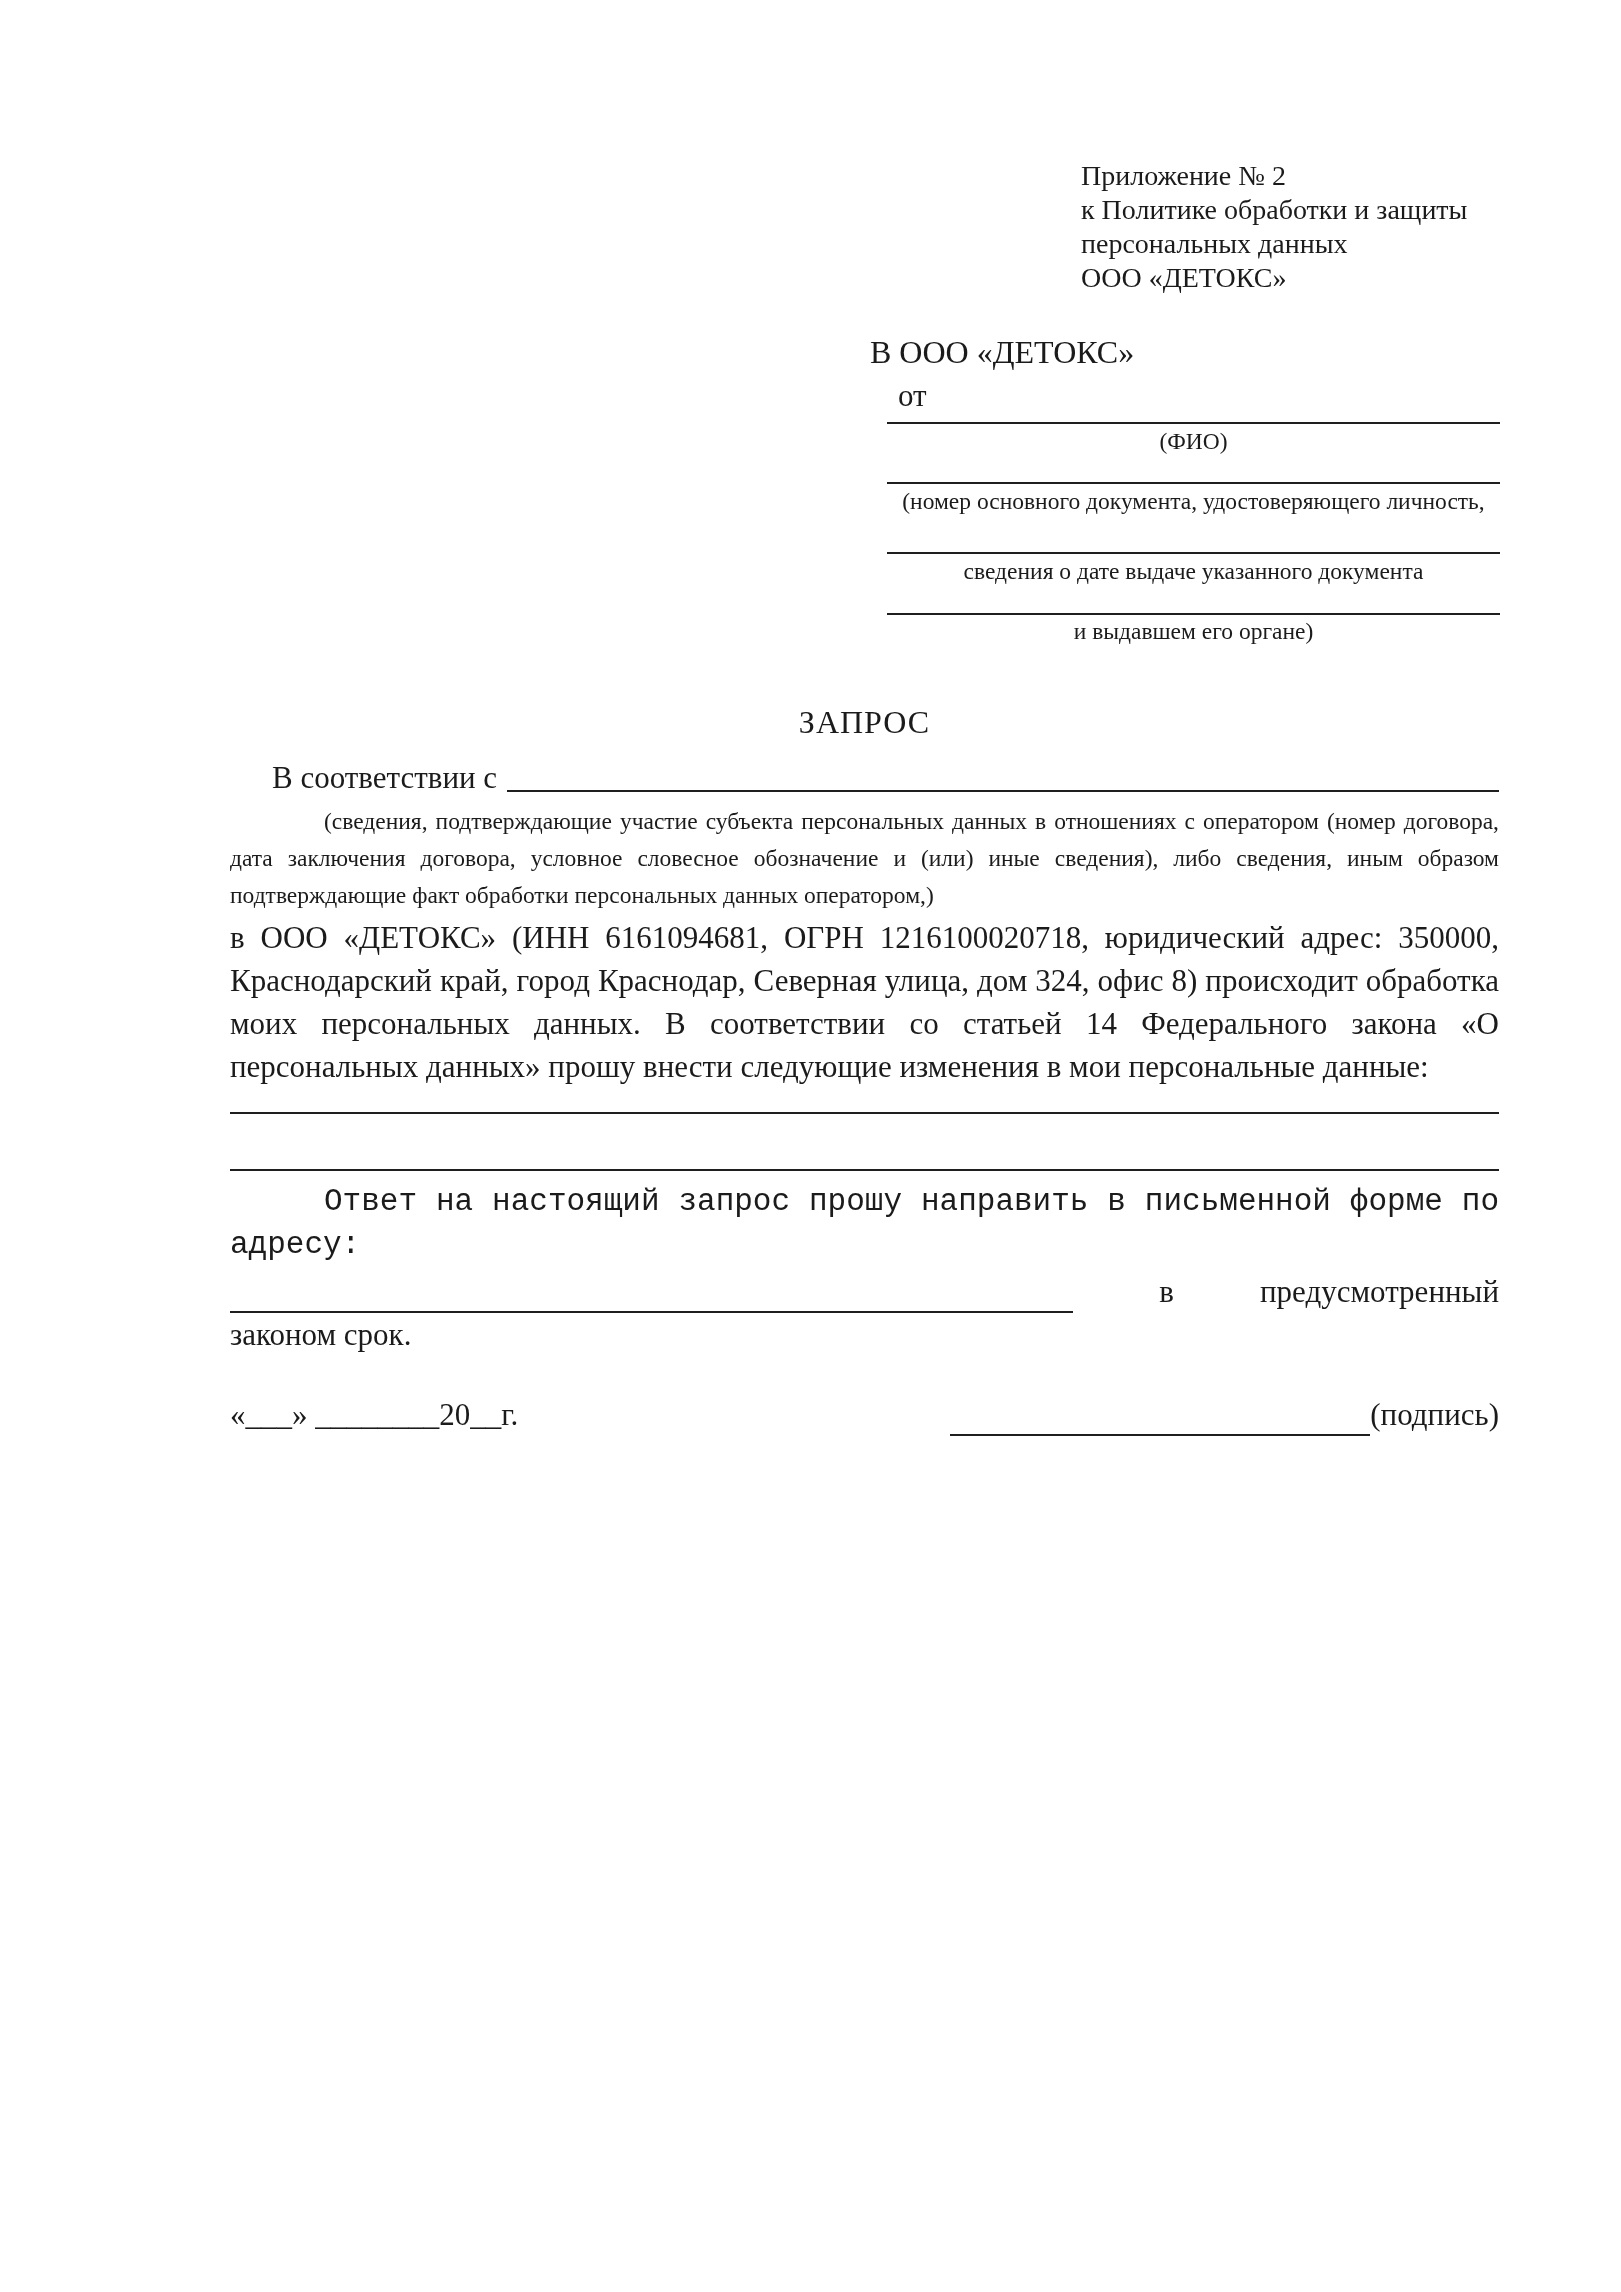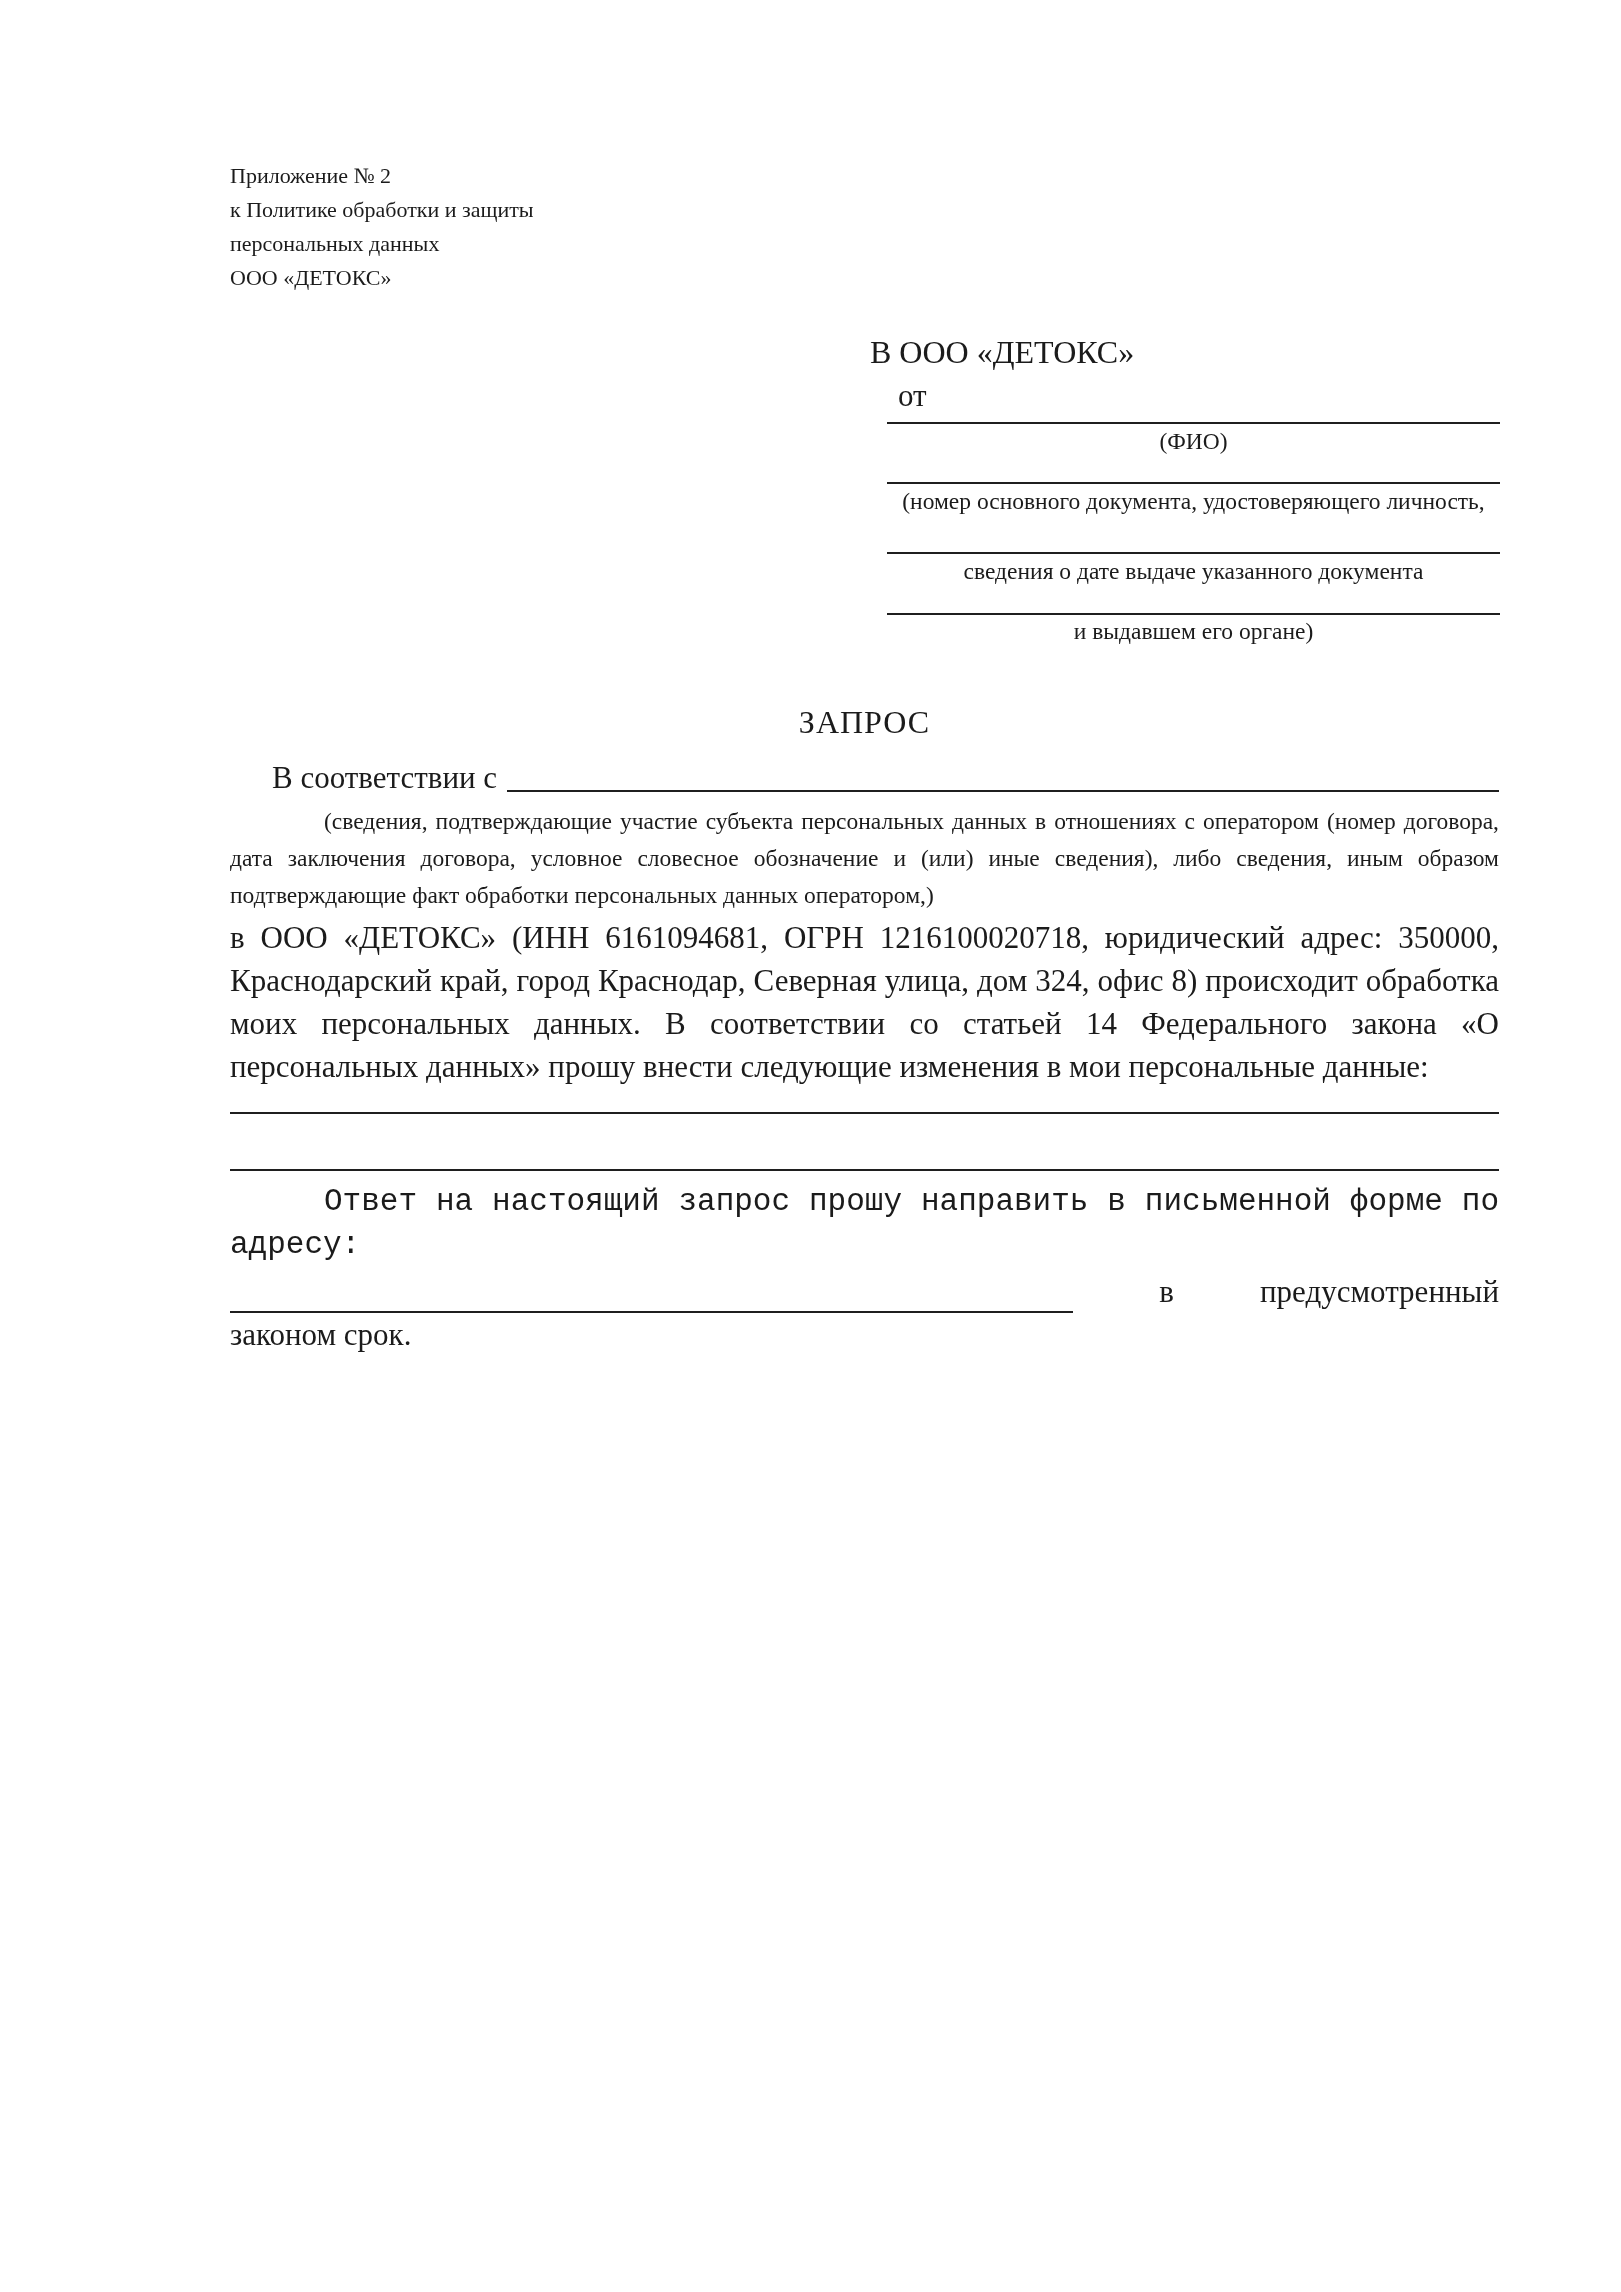--- a/index.html
+++ b/index.html
@@ -10,21 +10,21 @@
     margin:0 auto;
     box-sizing:border-box;
     padding:159px 122px 0 230px;
     font-family:"Liberation Serif","DejaVu Serif",serif;
     color:#1b1b1b;
     font-size:31px;
     line-height:43px;
   }
   .content{width:1269px;}
   
-  .header-note{font-size:22px;line-height:34px;}
+  .header-note{margin-left:851px;font-size:28px;line-height:34px;}
   
   .doc-title{
     margin-top:63px;
     text-align:center;
     font-weight:bold;
     font-size:32px;
     line-height:45px;
   }
   
   .addressee{margin-top:35px;}
@@ -123,16 +123,23 @@
     <div class="reply-par">Ответ на настоящий запрос прошу направить в письменной форме по адресу:</div>
 
     <div class="addr-row">
       <span class="addr-blank"></span>
       <span>в</span>
       <span>предусмотренный</span>
     </div>
 
     <div class="reply-tail">законом срок.</div>
 
+    <div class="bottom-row">
+      <span>«___» ________20__г.</span>
+      <span class="sig-group">
+        <span class="sig-line"></span>
+        <span>(подпись)</span>
+      </span>
+    </div>
 
   </div>
 </div>
 
 
 </body></html>

